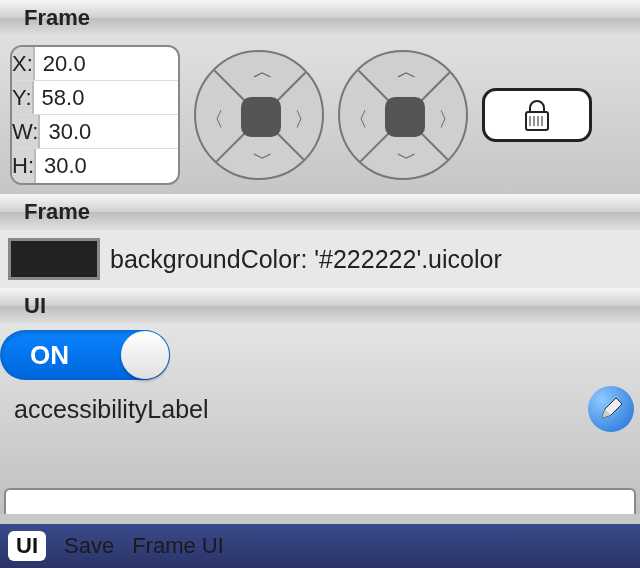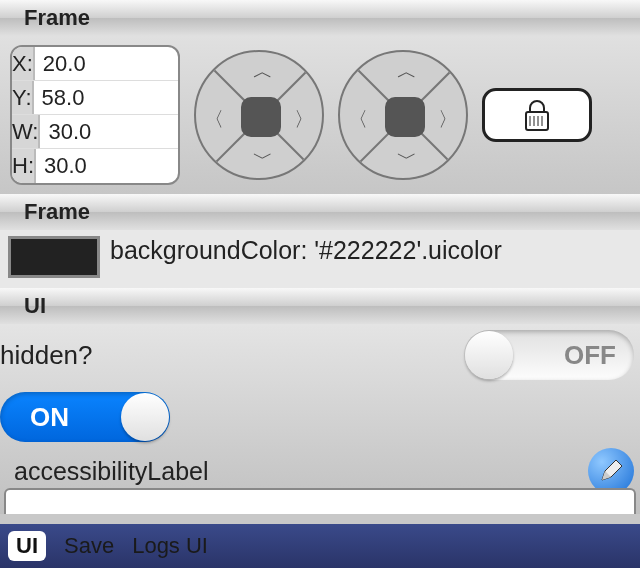--- a/index.html
+++ b/index.html
@@ -115,20 +115,21 @@
     display: flex;
     align-items: center;
     justify-content: center;
     cursor: pointer;
   }
   
   .color-body {
     height: 58px;
     background: #e8e8e8;
     display: flex;
+    align-items: center;
     padding: 6px 8px;
     gap: 10px;
   }
   .swatch {
     width: 92px;
     height: 42px;
     background: #222;
     border: 3px solid #888;
   }
   .color-text {
@@ -305,41 +306,34 @@
 
 <div class="section-header">Frame</div>
 <div class="color-body">
   <div class="swatch" style="background: rgb(34, 34, 34);"></div>
   <div class="color-text">backgroundColor: '#222222'.uicolor</div>
 </div>
 
 <div class="section-header">UI</div>
 <div class="ui-body">
   <div class="ui-row">
-    <div class="ui-row-label">hidden?</div>
-    <div class="toggle toggle-off">
-      <span class="toggle-text">OFF</span>
-      <div class="toggle-knob"></div>
-    </div>
-  </div>
-  <div class="ui-row">
     <div class="toggle toggle-on">
       <span class="toggle-text">ON</span>
       <div class="toggle-knob"></div>
     </div>
   </div>
   <div class="acc-row">
     <div class="acc-label">accessibilityLabel</div>
     <div class="edit-icon">
       <svg width="26" height="26" viewBox="0 0 26 26">
         <path d="M4 22 L7 13 L18 2 L24 8 L13 19 Z" fill="#eee" stroke="#333" stroke-width="1"></path>
         <path d="M4 22 L7 13 L13 19 Z" fill="#ccc"></path>
       </svg>
     </div>
   </div>
   <input class="acc-input" style="">
 </div>
 
 <div class="tabbar">
   <div class="tab-item active">UI</div>
   <div class="tab-item">Save</div>
-  <div class="tab-item">Logs UI</div>
+  <div class="tab-item">Frame UI</div>
 </div>
 
 </body></html>

